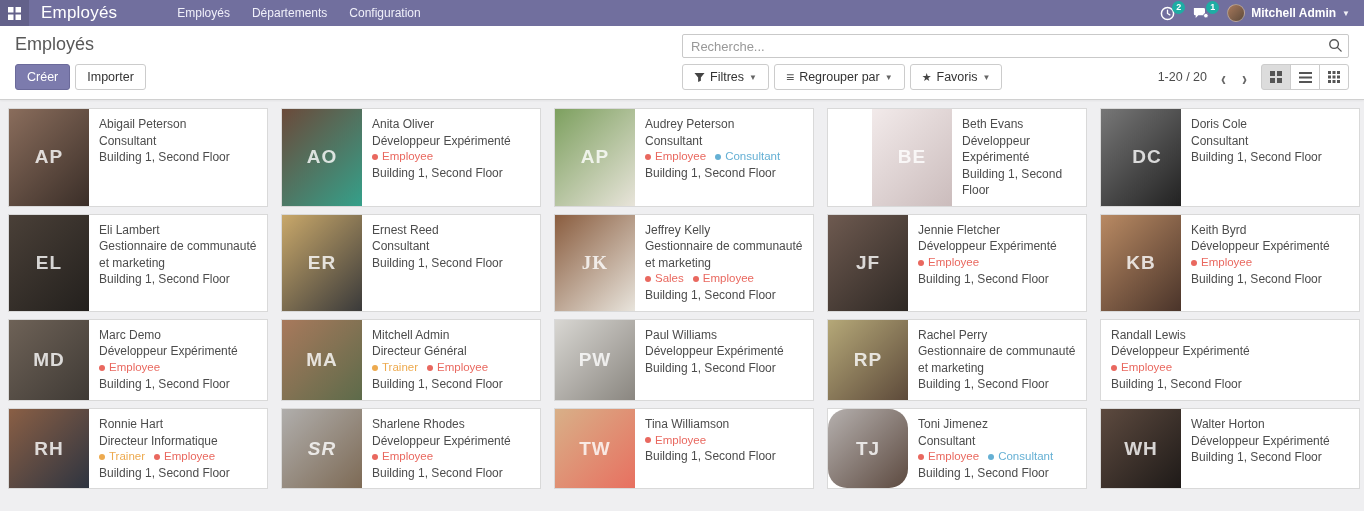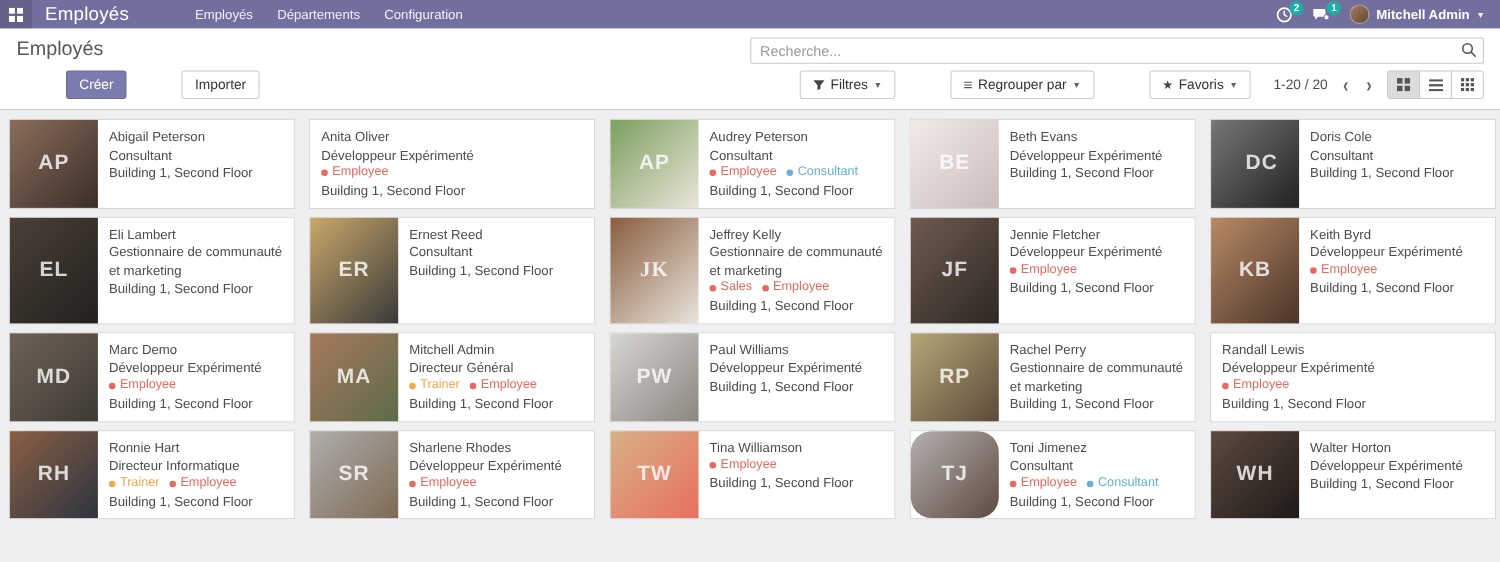--- a/index.html
+++ b/index.html
@@ -19,21 +19,21 @@
   .user-menu { display:flex; align-items:center; gap:6px; cursor:pointer; }
   .nav-avatar { width:18px; height:18px; border-radius:50%; background:linear-gradient(135deg,#a8795c,#5d4a3a); border:1px solid rgba(255,255,255,.4); }
   .user-name { font-size:12px; font-weight:bold; }
   .caret { font-size:8px; opacity:.9; }
 
   
   .control-panel { background:#fff; padding:8px 15px 9px 15px; display:flex; border-bottom:1px solid #d0d0d0; box-shadow:0 1px 2px rgba(0,0,0,.05); }
   .cp-left { width:50%; display:flex; flex-direction:column; justify-content:space-between; }
   .page-title { font-size:18px; color:#585858; }
   .btn-row { display:flex; gap:5px; margin-top:6px; }
-  .btn { height:26px; padding:0 11px; font-size:12.5px; border-radius:3px; border:1px solid #ccc; background:#fff; color:#333; cursor:pointer; font-family:inherit; display:flex; align-items:center; gap:5px;margin-left:45px; }
+  .btn { height:26px; padding:0 11px; font-size:12.5px; border-radius:3px; border:1px solid #ccc; background:#fff; color:#333; cursor:pointer; font-family:inherit; display:flex; align-items:center; gap:5px; }
   .btn-primary { background:#7c7bad; border-color:#6b6a9a; color:#fff; }
   .cp-right { width:50%; display:flex; flex-direction:column; }
   .search-box { position:relative; width:100%; }
   .search-input { width:100%; height:24px; border:1px solid #c9c9c9; border-radius:2px; padding:0 26px 0 8px; font-size:13px; font-family:inherit; color:#4c4c4c; }
   .search-input::placeholder { color:#999; }
   .search-icon-btn { position:absolute; right:6px; top:4px; cursor:pointer; }
   .cp-bottom { display:flex; justify-content:space-between; align-items:center; margin-top:6px; }
   .filter-group { display:flex; gap:5px; }
   .icon-dark { color:#555; }
   .star { color:#444; font-size:11px; }
@@ -185,20 +185,21 @@
     <div class="card-img" style="background: linear-gradient(135deg, rgb(138, 109, 92), rgb(58, 46, 40));">AP</div>
     <div class="card-body">
       <div class="emp-name">Abigail Peterson</div>
       <div class="emp-job">Consultant</div>
 
       <div class="emp-loc">Building 1, Second Floor</div>
     </div>
   </article>
 
   <article class="card">
+    <div class="card-img" style="background: linear-gradient(135deg, rgb(107, 74, 58), rgb(53, 160, 138));">AO</div>
     <div class="card-body">
       <div class="emp-name">Anita Oliver</div>
       <div class="emp-job">Développeur Expérimenté</div>
       <div class="tag-line">
           <span class="tag">
             <span class="tag-dot" style="background: rgb(233, 104, 95);"></span>
             <span style="color: rgb(233, 104, 95);">Employee</span>
           </span>
         </div>
       <div class="emp-loc">Building 1, Second Floor</div>
@@ -218,21 +219,21 @@
           <span class="tag">
             <span class="tag-dot" style="background: rgb(101, 176, 212);"></span>
             <span style="color: rgb(101, 176, 212);">Consultant</span>
           </span>
         </div>
       <div class="emp-loc">Building 1, Second Floor</div>
     </div>
   </article>
 
   <article class="card">
-    <div class="card-img" style="background: linear-gradient(135deg, rgb(242, 234, 234), rgb(203, 188, 188));">BE</div>
+    <div class="card-img" style="background: linear-gradient(135deg, rgb(242, 234, 234), rgb(203, 188, 188)); margin-left: 44px;">BE</div>
     <div class="card-body">
       <div class="emp-name">Beth Evans</div>
       <div class="emp-job">Développeur Expérimenté</div>
 
       <div class="emp-loc">Building 1, Second Floor</div>
     </div>
   </article>
 
   <article class="card">
     <div class="card-img" style="background: linear-gradient(135deg, rgb(119, 119, 119), rgb(34, 34, 34)); padding-left: 12px;">DC</div>
@@ -394,21 +395,21 @@
           <span class="tag">
             <span class="tag-dot" style="background: rgb(233, 104, 95);"></span>
             <span style="color: rgb(233, 104, 95);">Employee</span>
           </span>
         </div>
       <div class="emp-loc">Building 1, Second Floor</div>
     </div>
   </article>
 
   <article class="card">
-    <div class="card-img" style="background: linear-gradient(135deg, rgb(176, 174, 172), rgb(125, 106, 85));">SR</div>
+    <div class="card-img" style="background: linear-gradient(135deg, rgb(176, 174, 172), rgb(125, 106, 85)); font-style: italic;">SR</div>
     <div class="card-body">
       <div class="emp-name">Sharlene Rhodes</div>
       <div class="emp-job">Développeur Expérimenté</div>
       <div class="tag-line">
           <span class="tag">
             <span class="tag-dot" style="background: rgb(233, 104, 95);"></span>
             <span style="color: rgb(233, 104, 95);">Employee</span>
           </span>
         </div>
       <div class="emp-loc">Building 1, Second Floor</div>

